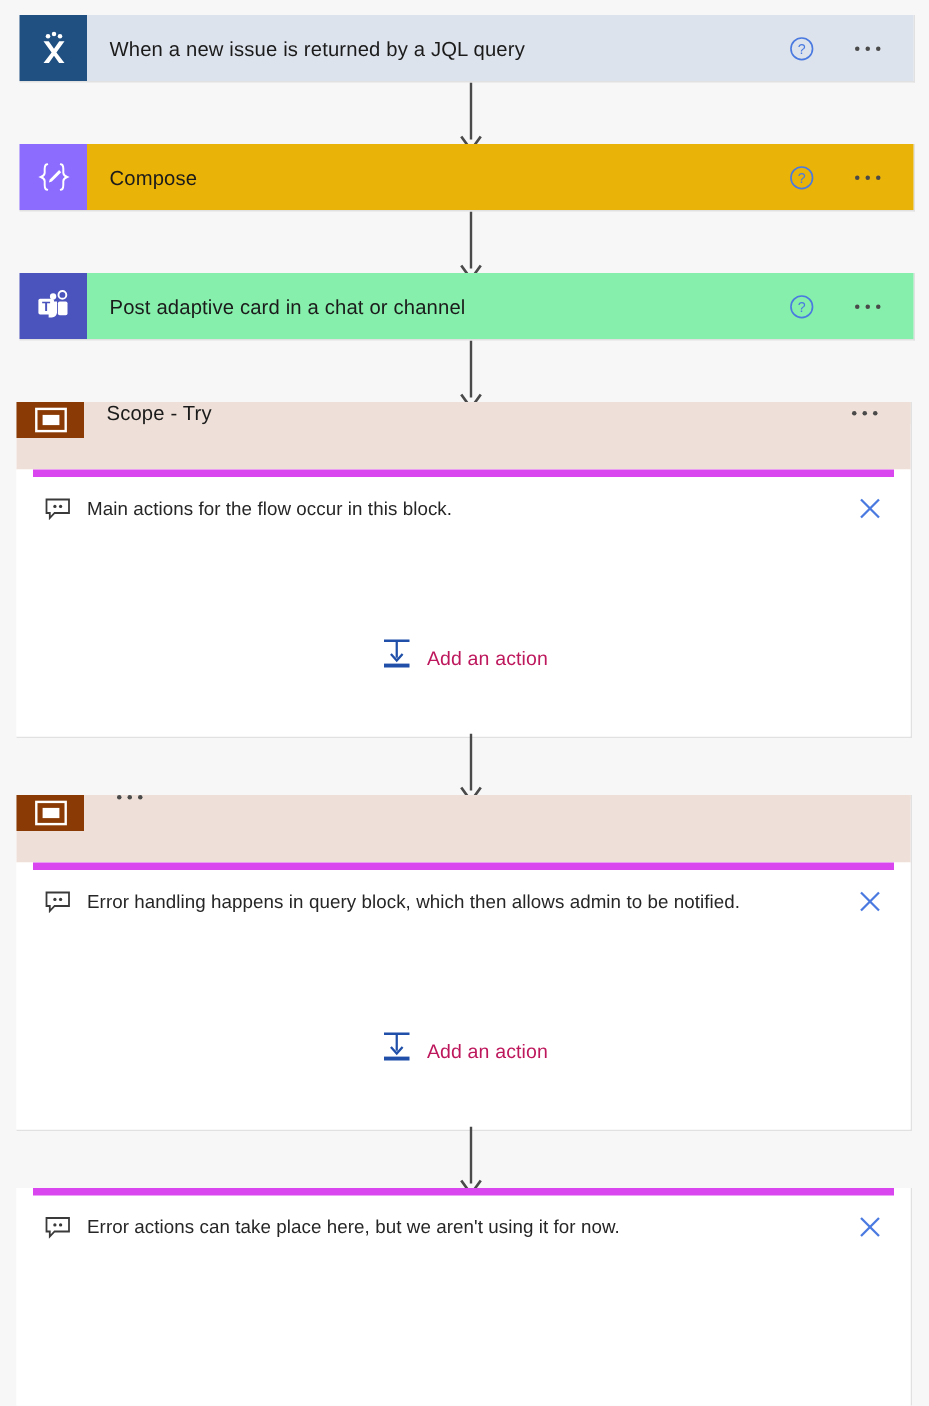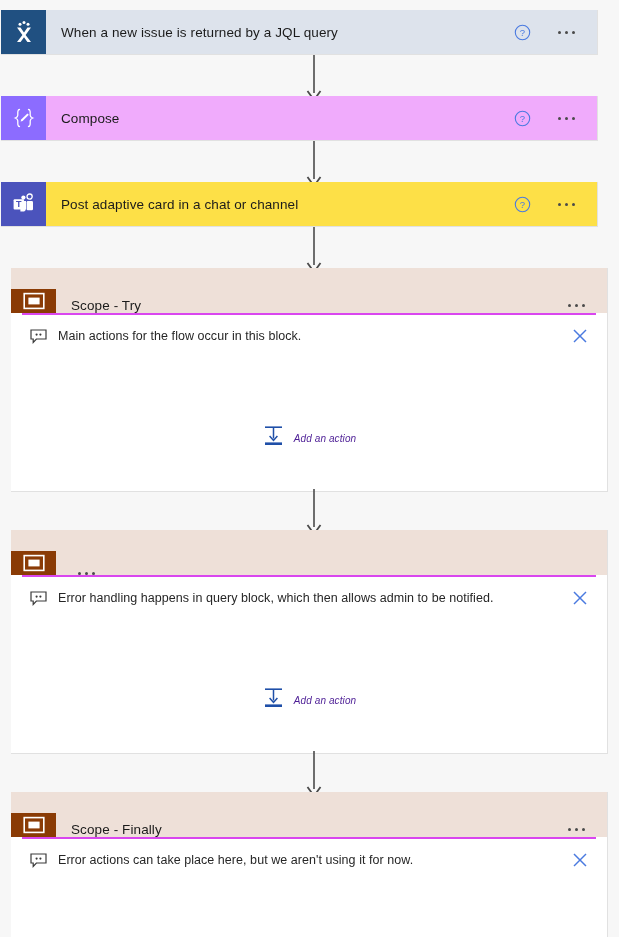--- a/index.html
+++ b/index.html
@@ -18,21 +18,21 @@
   .canvas {
     position: relative;
     width: 619px;
     height: 937px;
     background: #f7f7f7;
   }
 
   
   .card {
     position: absolute;
-    left: 1px;
+    left: 13px;
     width: 597px;
     height: 45px;
     display: flex;
     align-items: stretch;
     box-sizing: border-box;
     border: 1px solid #e1e1e1;
     border-left: none;
     border-top: none;
   }
   .card-icon {
@@ -86,57 +86,57 @@
     border-radius: 50%;
     background: #4a4a4a;
     display: block;
   }
 
   
   .card.trigger   .card-icon { background: #205081; }
   .card.trigger   .card-body { background: #dde3ec; }
 
   .card.compose   .card-icon { background: #8c6cff; }
-  .card.compose   .card-body { background: #f0abfc; }
+  .card.compose   .card-body { background: #eab308; }
 
   .card.teams     .card-icon { background: #4b53bc; }
-  .card.teams     .card-body { background: #fde047; }
+  .card.teams     .card-body { background: #86efac; }
 
   
   .scope {
     position: absolute;
     left: 11px;
     width: 597px;
     box-sizing: border-box;
     border: 1px solid #e1e1e1;
     border-left: none;
     border-top: none;
     background: #ffffff;
   }
   .scope-header {
     height: 45px;
     display: flex;
-    align-items: flex-end;
+    align-items: flex-start;
     background: #eee0d8;
   }
   .scope-header .card-icon {
     background: #8a3b05;
   }
   .scope-header .card-body {
     background: #eee0d8;
   }
   .scope-content {
     background: #ffffff;
     position: relative;
   }
   .comment-row {
     display: flex;
     align-items: center;
     height: 42px;
-    border-top: 2px solid #d946ef;
+    border-top: 5px solid #d946ef;
     margin: 0 11px 0 11px;
     padding-left: 6px;
   }
   .comment-icon {
     width: 20px;
     min-width: 20px;
     display: flex;
     align-items: center;
     justify-content: center;
     margin-right: 10px;
@@ -160,24 +160,23 @@
     margin-right: 2px;
   }
   .add-action-wrap {
     display: flex;
     align-items: center;
     justify-content: center;
     gap: 9px;
     cursor: pointer;
   }
   .add-action-label {
-    font-size: 10px;
-    color: #4c1d95;
+    font-size: 13px;
+    color: #be185d;
     letter-spacing: 0.1px;
-    font-style: italic;
   }
 
   
   .connector {
     position: absolute;
     left: 303px;
     width: 22px;
     pointer-events: none;
   }
   .connector svg { display: block; }
@@ -387,36 +386,20 @@
   </div>
 
   <div class="connector" style="top:751px;height:48px;">
     <svg width="22" height="48" viewBox="0 0 22 48">
       <line x1="11" y1="0" x2="11" y2="38" stroke="#4a4a4a" stroke-width="1.6"></line>
       <path d="M4.5 36 L11 45 L17.5 36" fill="none" stroke="#4a4a4a" stroke-width="1.8"></path>
     </svg>
   </div>
 
   <div class="scope" style="top:792px;height:224px;">
-    <div class="scope-header">
-      <div class="card-icon">
-        <svg width="24" height="24" viewBox="0 0 24 24" aria-hidden="true">
-          <rect x="2.2" y="4.6" width="19.6" height="14.8" fill="none" stroke="#ffffff" stroke-width="1.6"></rect>
-          <rect x="6.4" y="8.6" width="11.2" height="6.8" fill="#ffffff"></rect>
-        </svg>
-      </div>
-      <div class="card-body">
-        <div class="card-title">Scope - Finally</div>
-        <div class="ellipsis">
-          <span></span>
-          <span></span>
-          <span></span>
-        </div>
-      </div>
-    </div>
     <div class="scope-content" style="height:178px;">
       <div class="comment-row">
         <div class="comment-icon">
           <svg width="17" height="15" viewBox="0 0 17 15" aria-hidden="true">
             <path d="M1 1 H16 V10 H6.4 L3.2 13.4 V10 H1 Z" fill="none" stroke="#3a3a3a" stroke-width="1.2"></path>
             <circle cx="6.6" cy="5.6" r="1.1" fill="#3a3a3a"></circle>
             <circle cx="10.4" cy="5.6" r="1.1" fill="#3a3a3a"></circle>
           </svg>
         </div>
         <div class="comment-text">Error actions can take place here, but we aren't using it for now.</div>

